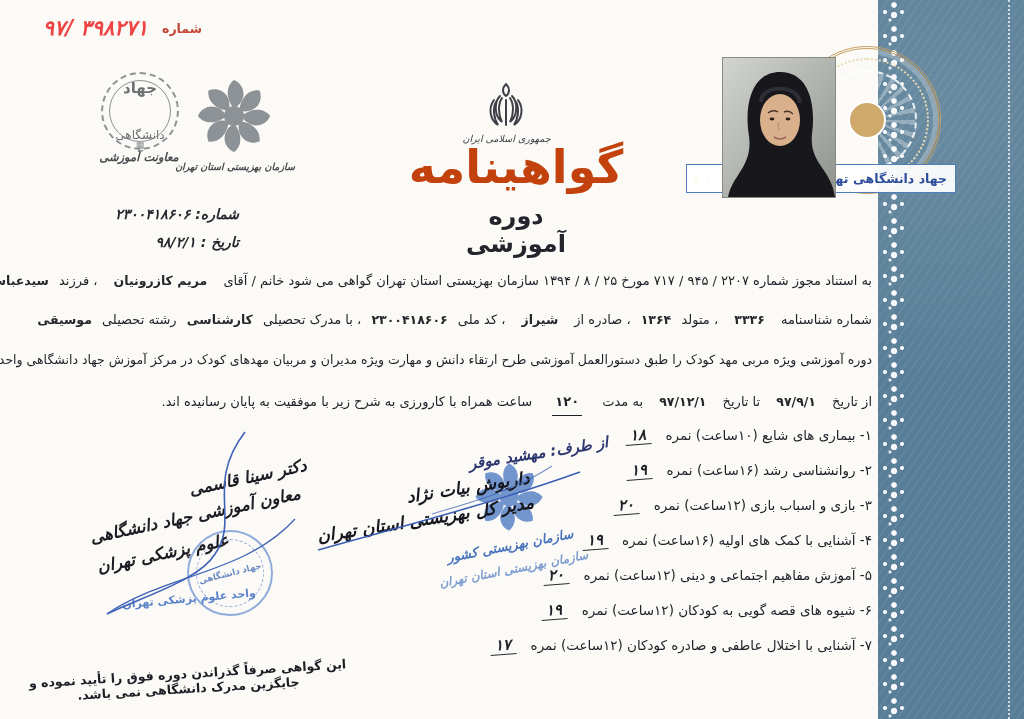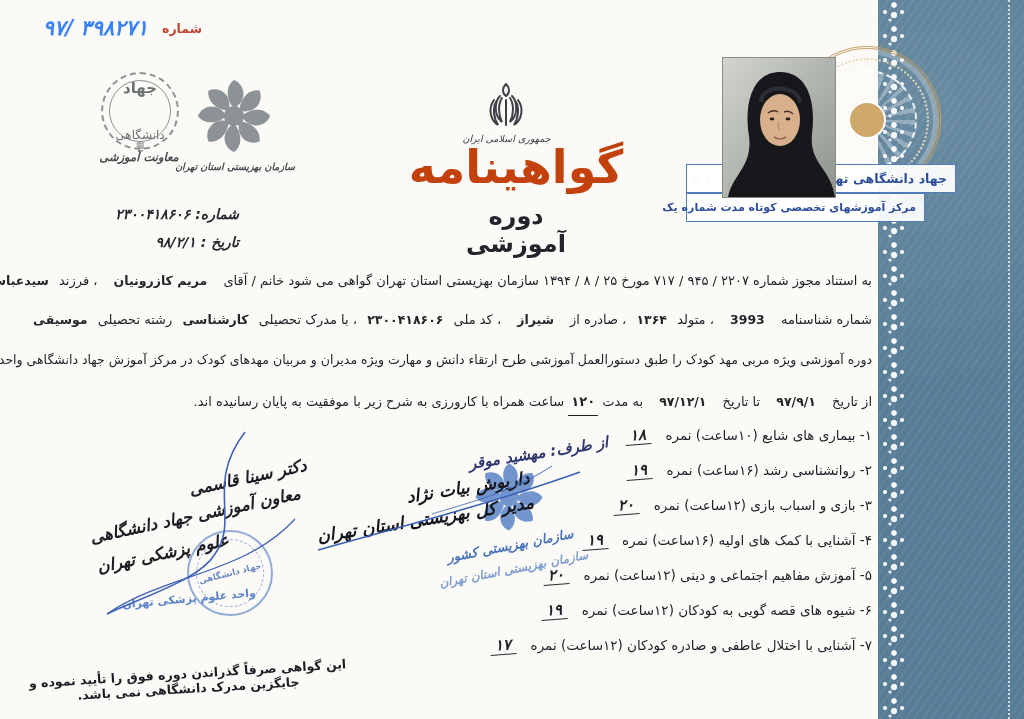--- a/index.html
+++ b/index.html
@@ -33,21 +33,21 @@
   .band{position:absolute;left:686px;top:170px;width:250px;height:18px;opacity:.85;z-index:1;
     background-image:
       radial-gradient(circle 3px at 10px 9px, #cda45f 3px, transparent 4px),
       radial-gradient(circle 2px at 22px 9px, #9db6d8 2px, transparent 3px);
     background-size:28px 18px;}
 
   
   .serial{position:absolute;left:30px;top:16px;width:172px;display:flex;direction:rtl;
     align-items:center;gap:14px;}
   .serial-label{font-size:12.5px;color:#c34536;font-weight:bold;}
-  .serial-value{font-size:21px;color:#3b82f6;font-weight:bold;font-style:italic;letter-spacing:1px;}
+  .serial-value{font-size:21px;color:#ef4444;font-weight:bold;font-style:italic;letter-spacing:1px;}
 
   
   .jahad-logo{position:absolute;left:101px;top:72px;width:74px;height:74px;border-radius:50%;
     border:2.5px dashed #8d9296;display:flex;align-items:center;justify-content:center;z-index:1;}
   .jahad-inner{width:60px;height:60px;border-radius:50%;border:1.5px solid #8d9296;display:flex;
     flex-direction:column;align-items:center;justify-content:flex-start;color:#6d7174;line-height:1.05;}
   .jahad-top{font-size:15px;font-weight:bold;}
   .jahad-sub{font-size:12px;margin-top:32px;}
   .jahad-gear{font-size:9px;color:#8d9296;}
   .logo-caption{position:absolute;text-align:center;font-style:italic;font-weight:bold;color:#4a4a50;}
@@ -75,21 +75,21 @@
     color:#2b4d9b;font-weight:bold;direction:rtl;text-align:right;display:flex;align-items:center;
     padding:0 8px;z-index:2;white-space:nowrap;}
   .pbox1{left:686px;top:164px;width:252px;height:27px;font-size:12.5px;}
   .pbox2{left:686px;top:193px;width:221px;height:27px;font-size:11px;}
 
   
   .bline{position:absolute;right:152px;left:108px;direction:rtl;text-align:right;
     font-size:13px;color:#1f1f28;white-space:nowrap;line-height:26px;z-index:2;}
   .fill{font-size:12.5px;font-weight:600;color:#26262c;margin:0 12px;}
   .fill-tight{margin:0 6px;}
-  .uline{display:inline-block;border-bottom:1.5px solid #1f1f28;padding:0 3px;font-weight:bold;margin:0 0;}
+  .uline{display:inline-block;border-bottom:1.5px solid #1f1f28;padding:0 3px;font-weight:bold;margin:0 16px;}
 
   
   .course{position:absolute;right:152px;direction:rtl;white-space:nowrap;
     font-size:13.5px;color:#1f1f28;z-index:2;}
   .score{display:inline-block;margin:0 10px;font-weight:bold;font-style:italic;font-size:15px;
     border-bottom:1.4px solid #2a2a33;padding:0 5px;transform:rotate(-4deg);}
 
   
   .sig-line{position:absolute;white-space:nowrap;font-weight:bold;color:#1b1b24;font-style:italic;z-index:3;}
   .sigL1{left:188px;top:468px;font-size:16.5px;transform:rotate(-12deg);}
@@ -197,31 +197,30 @@
     <ellipse cx="57" cy="62" rx="20" ry="26" fill="#d8b08c"></ellipse>
     <path d="M45 55 q5 -4 10 -1" stroke="#4a3328" fill="none" stroke-width="1.4"></path>
     <path d="M61 54 q5 -2 9 2" stroke="#4a3328" fill="none" stroke-width="1.4"></path>
     <ellipse cx="49" cy="61" rx="2.4" ry="1.4" fill="#2b1d16"></ellipse>
     <ellipse cx="65" cy="61" rx="2.4" ry="1.4" fill="#2b1d16"></ellipse>
     <path d="M56 64 q-2 6 1 8" stroke="#b98f6e" fill="none" stroke-width="1.2"></path>
     <path d="M51 79 q6 4 12 0" stroke="#9a6152" fill="none" stroke-width="1.6"></path>
   </svg>
 
   <div class="pbox pbox1">جهاد دانشگاهی تهران</div>
-  <div class="pbox pbox2">مرکز آموزشهای تخصصی کوتاه مدت شماره یک</div>
 
   <div class="bline" style="top:268px">
     <span>به استناد مجوز شماره ۲۲۰۷ / ۹۴۵ / ۷۱۷ مورخ ۲۵ / ۸ / ۱۳۹۴ سازمان بهزیستی استان تهران گواهی می شود خانم / آقای</span>
     <span class="fill">مریم کازرونیان</span>
     <span>، فرزند</span>
     <span class="fill fill-tight">سیدعباس</span>
   </div>
   <div class="bline" style="top:307px">
     <span>شماره شناسنامه</span>
-    <span class="fill">3993</span>
+    <span class="fill">۳۳۳۶</span>
     <span>، متولد</span>
     <span class="fill fill-tight">۱۳۶۴</span>
     <span>، صادره از</span>
     <span class="fill">شیراز</span>
     <span>، کد ملی</span>
     <span class="fill fill-tight">۲۳۰۰۴۱۸۶۰۶</span>
     <span>، با مدرک تحصیلی</span>
     <span class="fill fill-tight">کارشناسی</span>
     <span>رشته تحصیلی</span>
     <span class="fill fill-tight">موسیقی</span>

